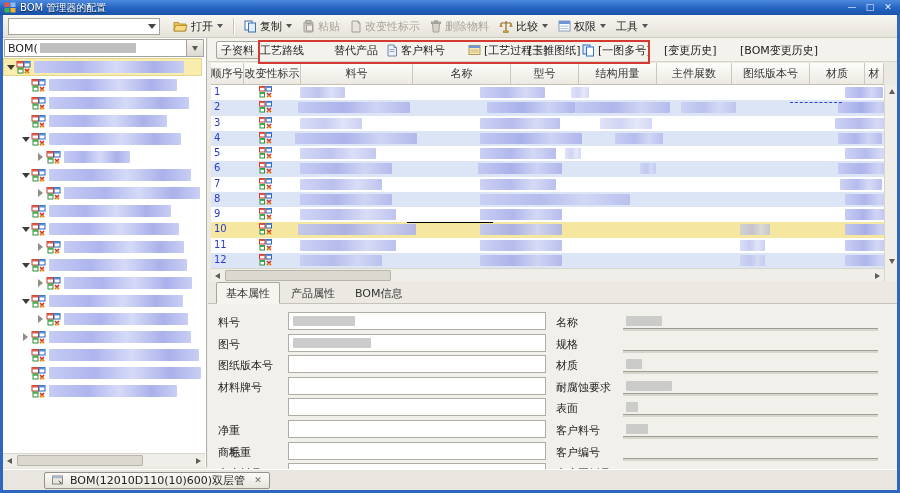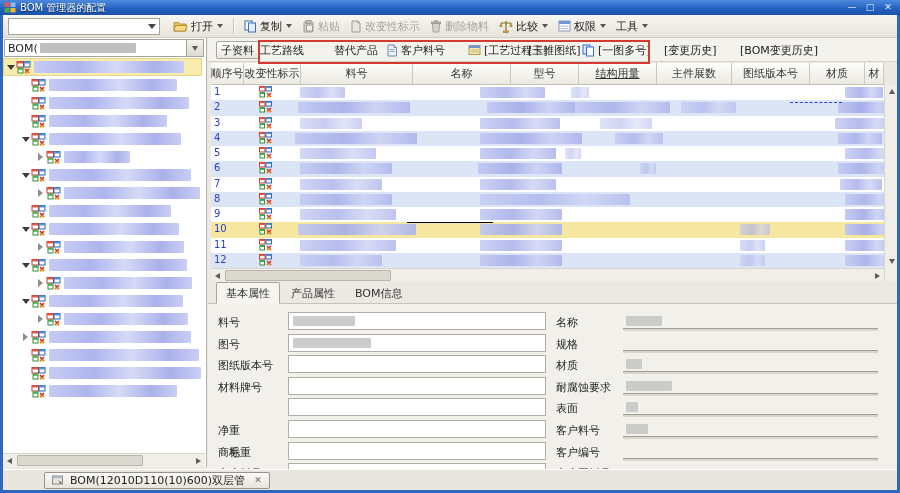--- a/index.html
+++ b/index.html
@@ -614,21 +614,21 @@
       </div>
     </div>
   <div class="redbox"></div>
 
   <div class="thead" id="thead">
       <div class="th" style="width: 33px;">顺序号</div>
       <div class="th" style="width: 57px;">改变性标示</div>
       <div class="th" style="width: 112px;">料号</div>
       <div class="th" style="width: 98px;">名称</div>
       <div class="th" style="width: 68px;">型号</div>
-      <div class="th" style="width: 78px; text-decoration: underline;">结构用量</div>
+      <div class="th" style="width: 78px;">结构用量</div>
       <div class="th" style="width: 75px;">主件展数</div>
       <div class="th" style="width: 78px;">图纸版本号</div>
       <div class="th" style="width: 55px;">材质</div>
       <div class="th" style="width: 19px;">材</div>
     </div>
   <div class="rows" id="rows">
       <div class="trow">
         <span class="rownum">1</span>
         <span class="icn" style="position: absolute; left: 48px; top: 1px;">
           <svg width="14" height="12">

